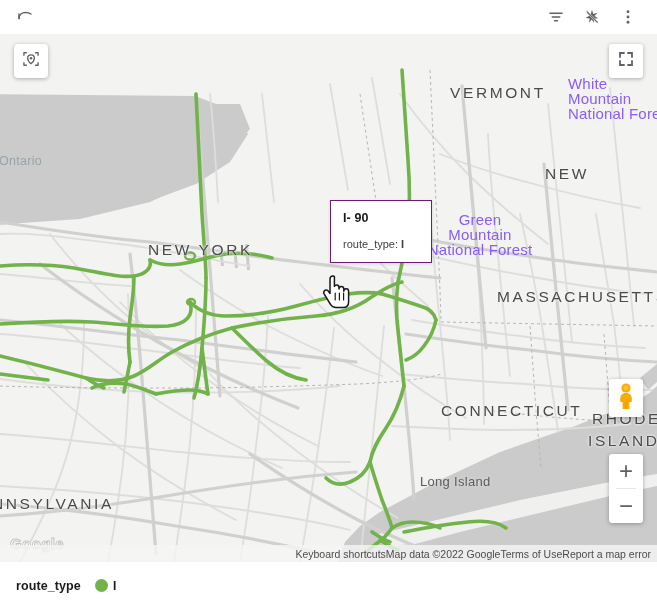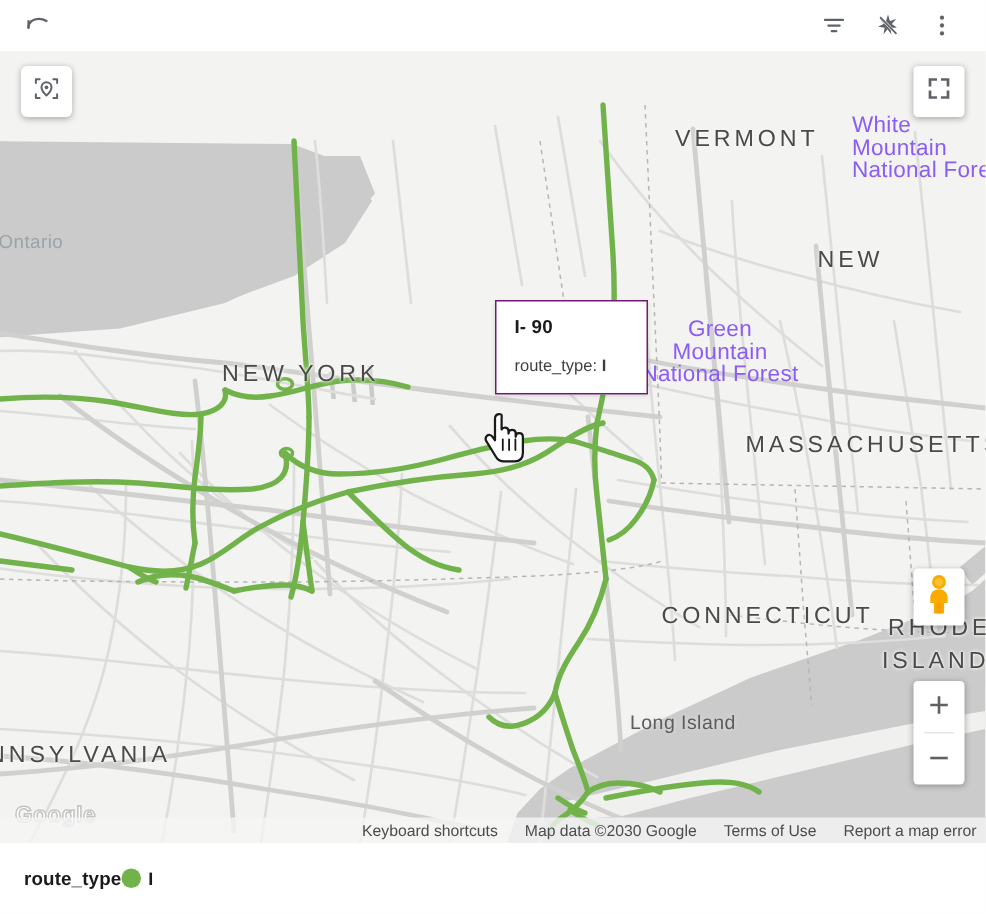--- a/index.html
+++ b/index.html
@@ -176,21 +176,20 @@
 
   
   .attrib {
     position: absolute;
     left: 0; bottom: 0;
     width: 657px;
     height: 17px;
     display: flex;
     align-items: center;
     justify-content: flex-end;
-    gap: 18px;
     padding-right: 6px;
     box-sizing: border-box;
     background: rgba(245,245,245,.80);
     z-index: 16;
   }
   .attrib span, .attrib a {
     font-size: 10.5px;
     color: #4c4c4c;
     text-decoration: none;
     font-family: "Liberation Sans", sans-serif;
@@ -202,20 +201,21 @@
   .legend {
     position: absolute;
     left: 0; top: 562px;
     width: 657px;
     height: 47px;
     background: #ffffff;
     display: flex;
     align-items: center;
     padding-left: 16px;
     box-sizing: border-box;
+    gap: 14px;
   }
   .legend-title {
     font-size: 12.5px;
     font-weight: bold;
     color: #1a1a1a;
     letter-spacing: .1px;
   }
   .legend-items { display: flex; align-items: center; gap: 6px; }
   .legend-item { display: flex; align-items: center; gap: 5px; cursor: pointer; }
   .legend-swatch {
@@ -492,21 +492,21 @@
         <line x1="17.4" y1="20" x2="17.4" y2="27"></line>
         <line x1="21.6" y1="20" x2="21.6" y2="27"></line>
       </g>
     </svg>
   </span>
 
   <div class="gwatermark">Google</div>
 
   <div class="attrib">
     <a>Keyboard shortcuts</a>
-    <span>Map data ©2030 Google</span>
+    <span>Map data ©2022 Google</span>
     <a>Terms of Use</a>
     <a>Report a map error</a>
   </div>
 </div>
 
 <div class="legend">
   <div class="legend-title">route_type</div>
   <div class="legend-items">
     <div class="legend-item">
       <span class="legend-swatch" style="background:#71b34a"></span>

